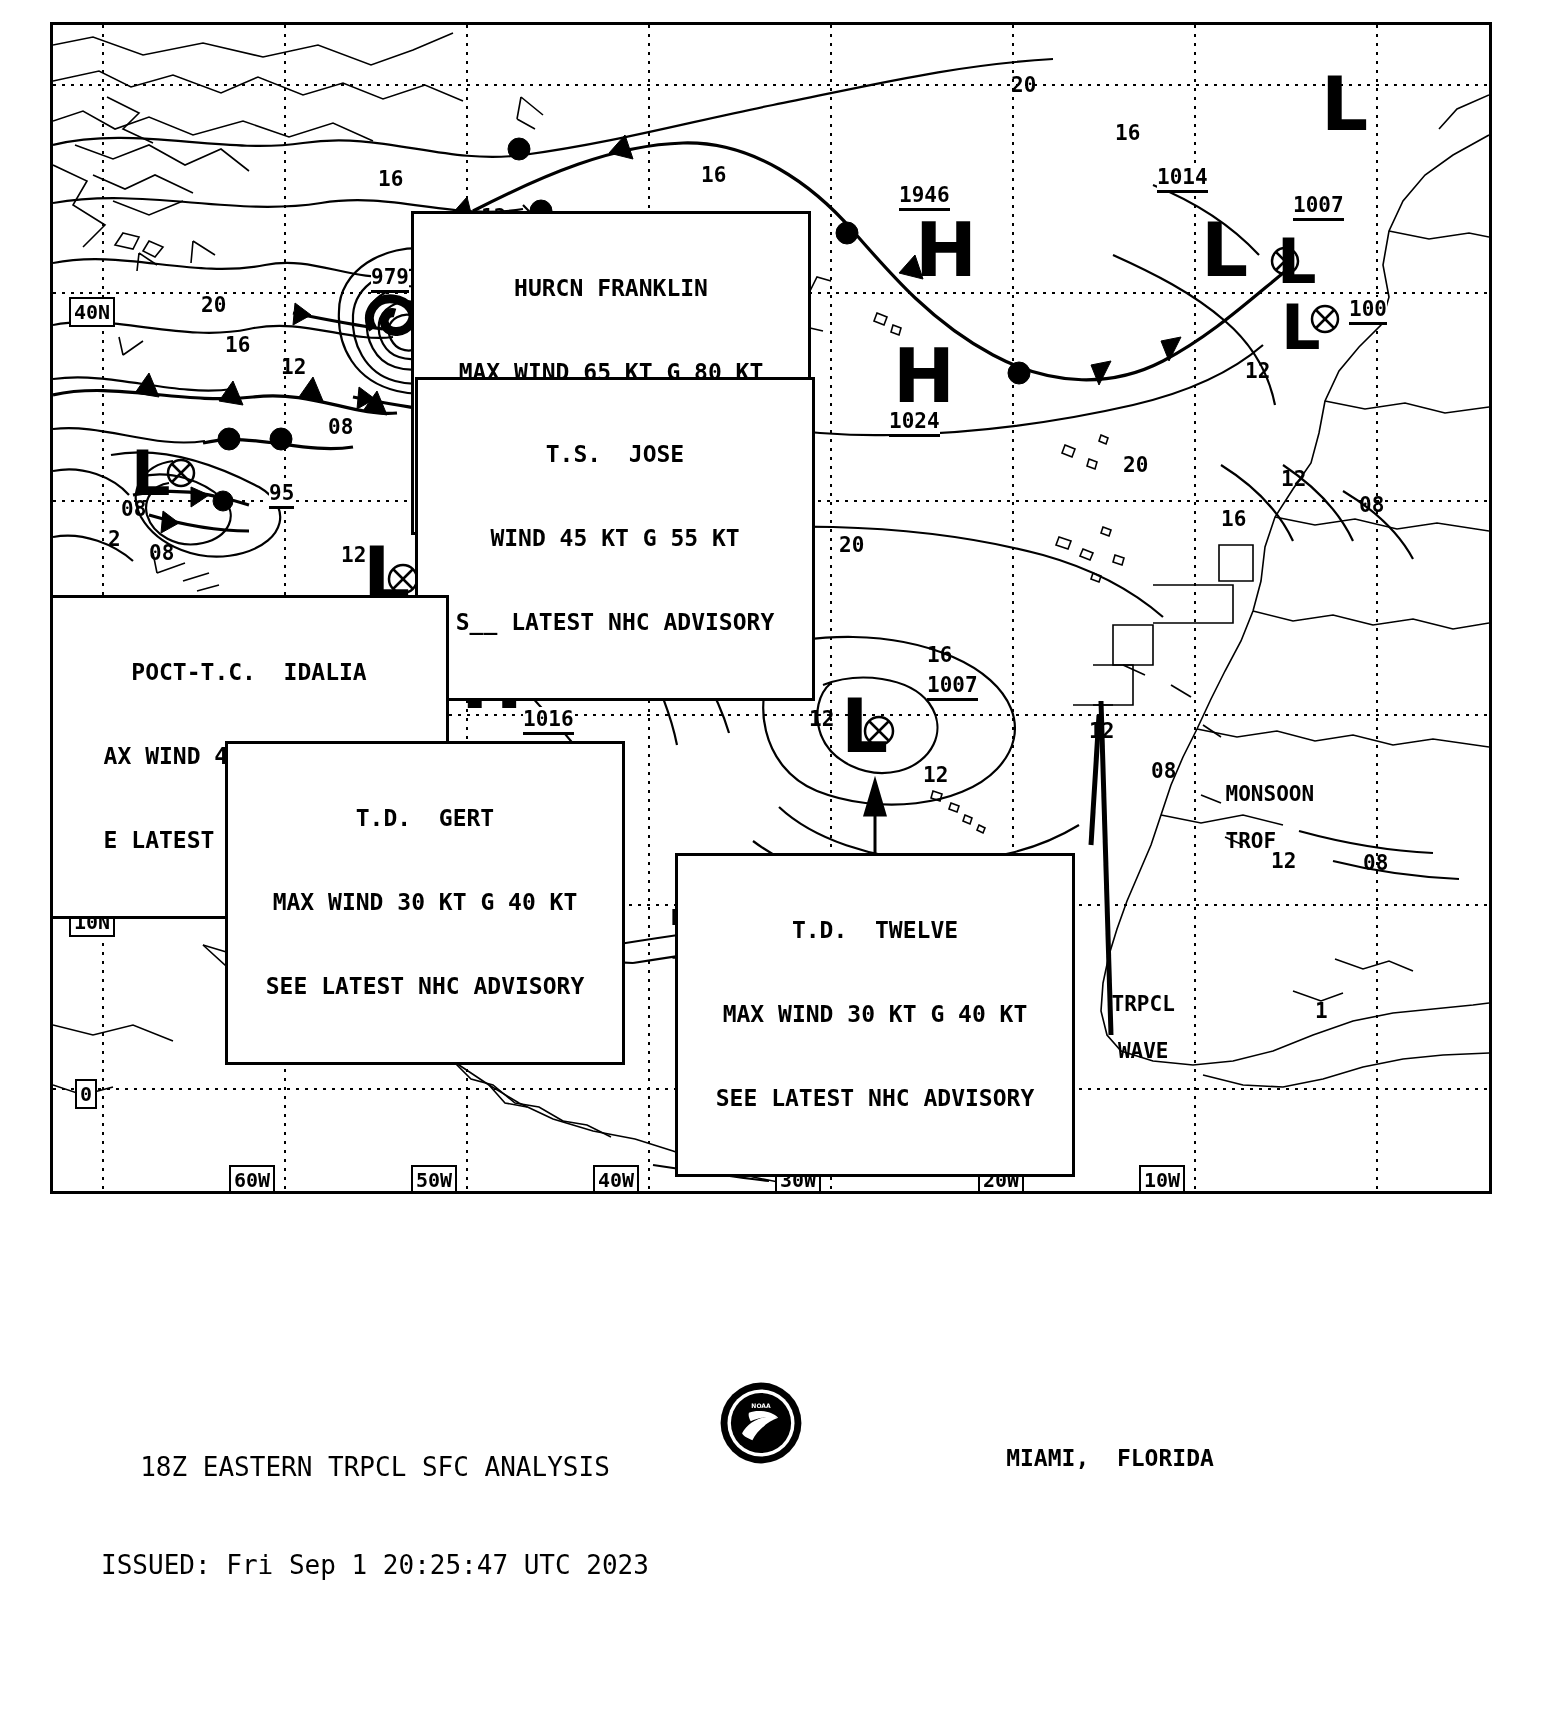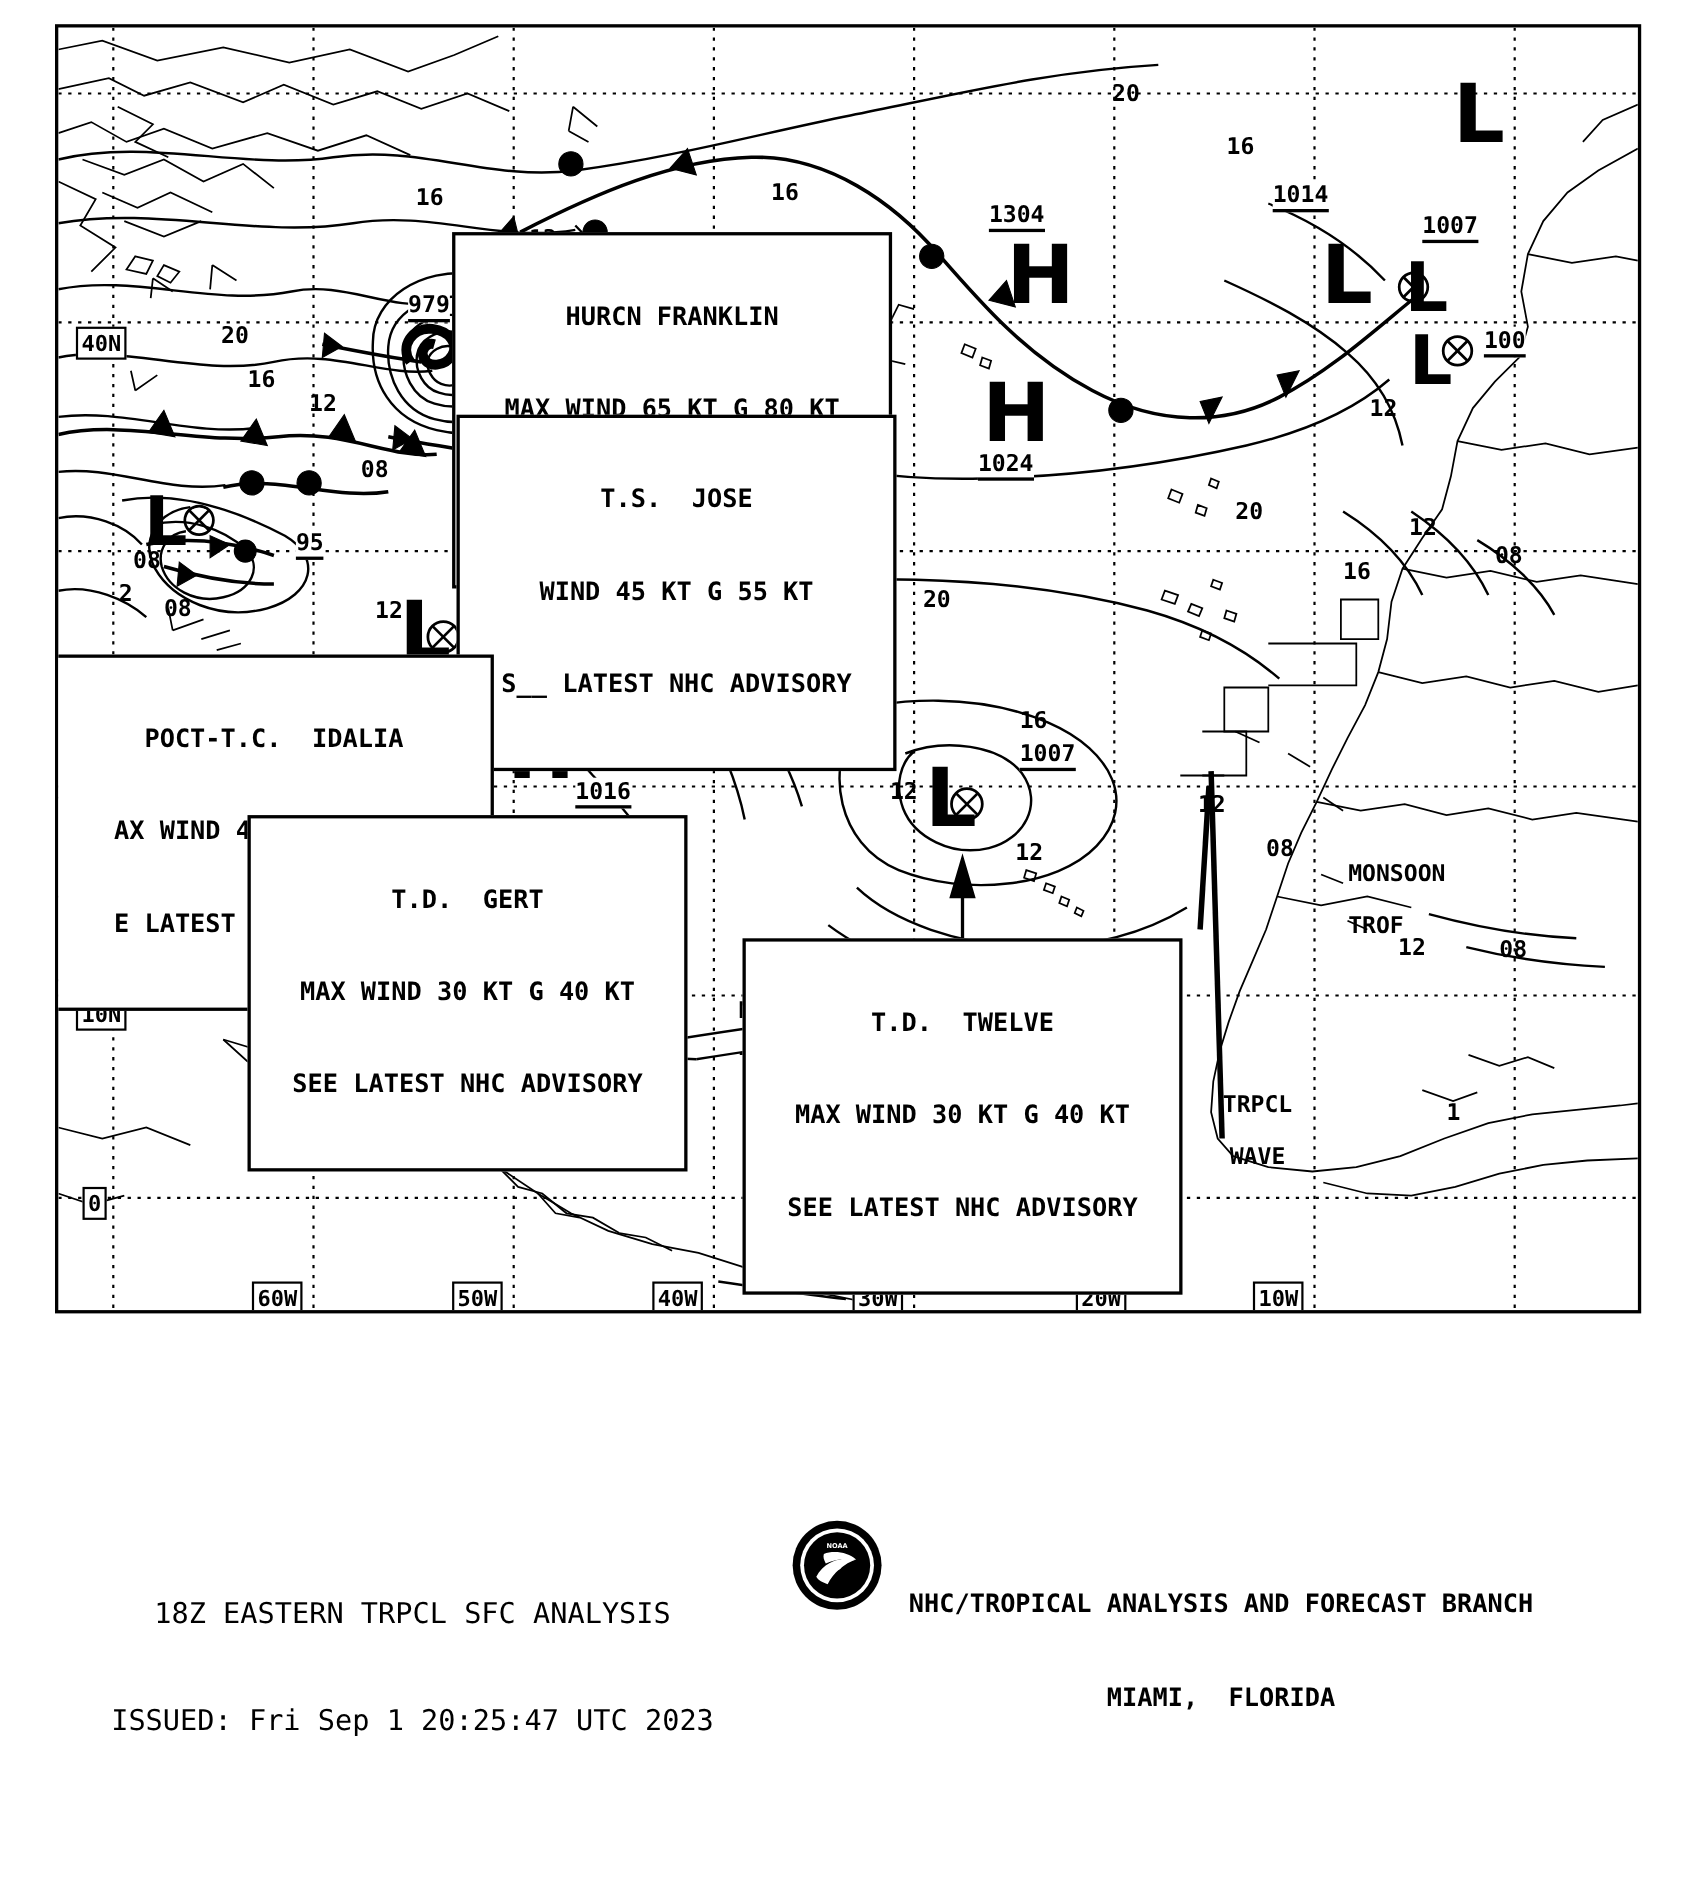--- a/index.html
+++ b/index.html
@@ -378,21 +378,21 @@
       <path d="M1150 700 l18 12"></path>
       <path d="M1148 770 l20 8"></path>
       <path d="M1172 812 l18 8"></path>
       <path d="M660 1110 l28 -14 M660 1110 l-6 -16"></path>
       <path d="M700 1126 l26 -12"></path>
       <path d="M70 330 l20 -14 M70 330 l-4 -18"></path>
     </g>
   </svg>
 
   <div class="hl-sym" style="left:862px; top:196px;">H</div>
-  <div class="lbl underline-lbl" style="left:846px; top:158px;">1304</div>
+  <div class="lbl underline-lbl" style="left:846px; top:158px;">1946</div>
 
   <div class="hl-sym" style="left:840px; top:322px;">H</div>
   <div class="lbl underline-lbl" style="left:836px; top:384px;">1024</div>
 
   <div class="hl-sym" style="left:408px; top:628px;">H</div>
   <div class="lbl underline-lbl" style="left:470px; top:682px;">1016</div>
 
   <div class="hl-sym" style="left:1148px; top:196px;">L</div>
   <div class="lbl underline-lbl" style="left:1104px; top:140px;">1014</div>
 
@@ -548,16 +548,15 @@
     <circle cx="50" cy="50" r="47" fill="#000"></circle>
     <circle cx="50" cy="50" r="39" fill="#fff"></circle>
     <circle cx="50" cy="50" r="35" fill="#000"></circle>
     <path d="M28 62 C 36 46, 56 40, 70 44 C 58 48, 46 58, 40 70 C 35 68, 30 66, 28 62 Z" fill="#fff"></path>
     <path d="M36 38 C 46 34, 62 36, 70 44 C 58 42, 46 44, 38 48 C 36 44, 35 41, 36 38 Z" fill="#fff"></path>
     <circle cx="50" cy="50" r="5" fill="#fff"></circle>
     <text x="50" y="32" class="noaa-text" fill="#fff" text-anchor="middle">NOAA</text>
   </svg>
 
   <div class="foot-right">
-    <div>NHC/TROPICAL ANALYSIS AND FORECAST BRANCH</div>
     <div>MIAMI,  FLORIDA</div>
   </div>
 </div>
 
 </body></html>

